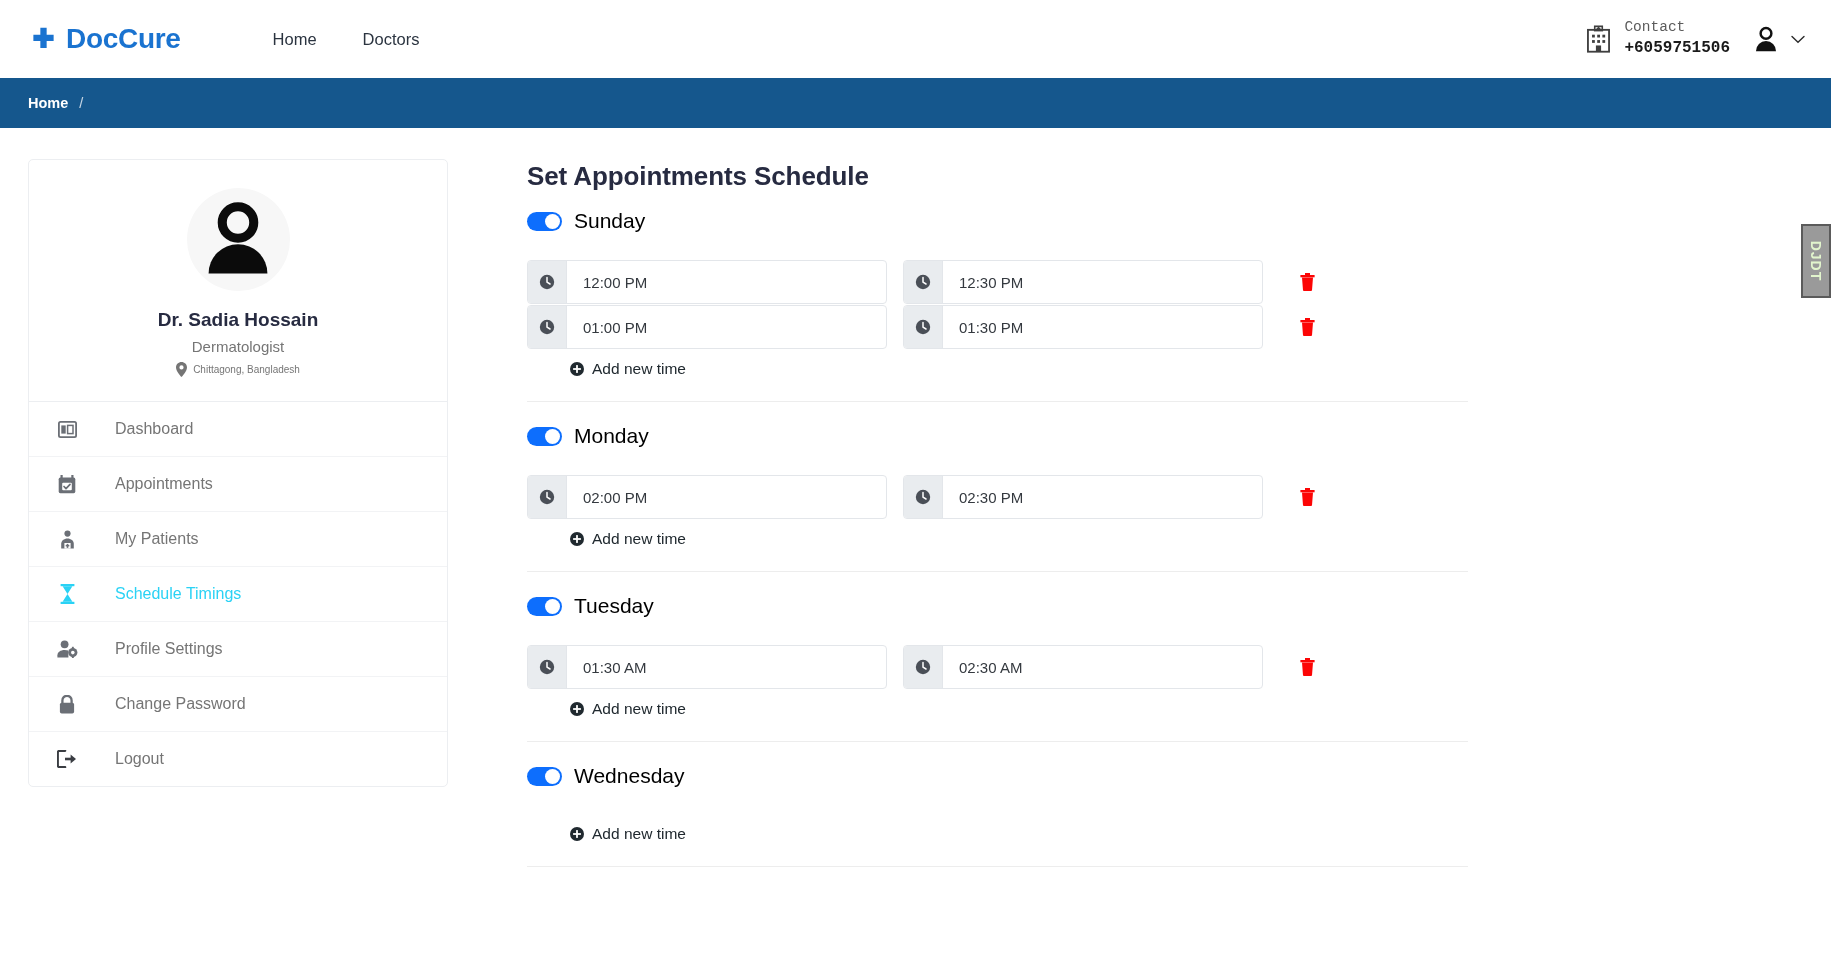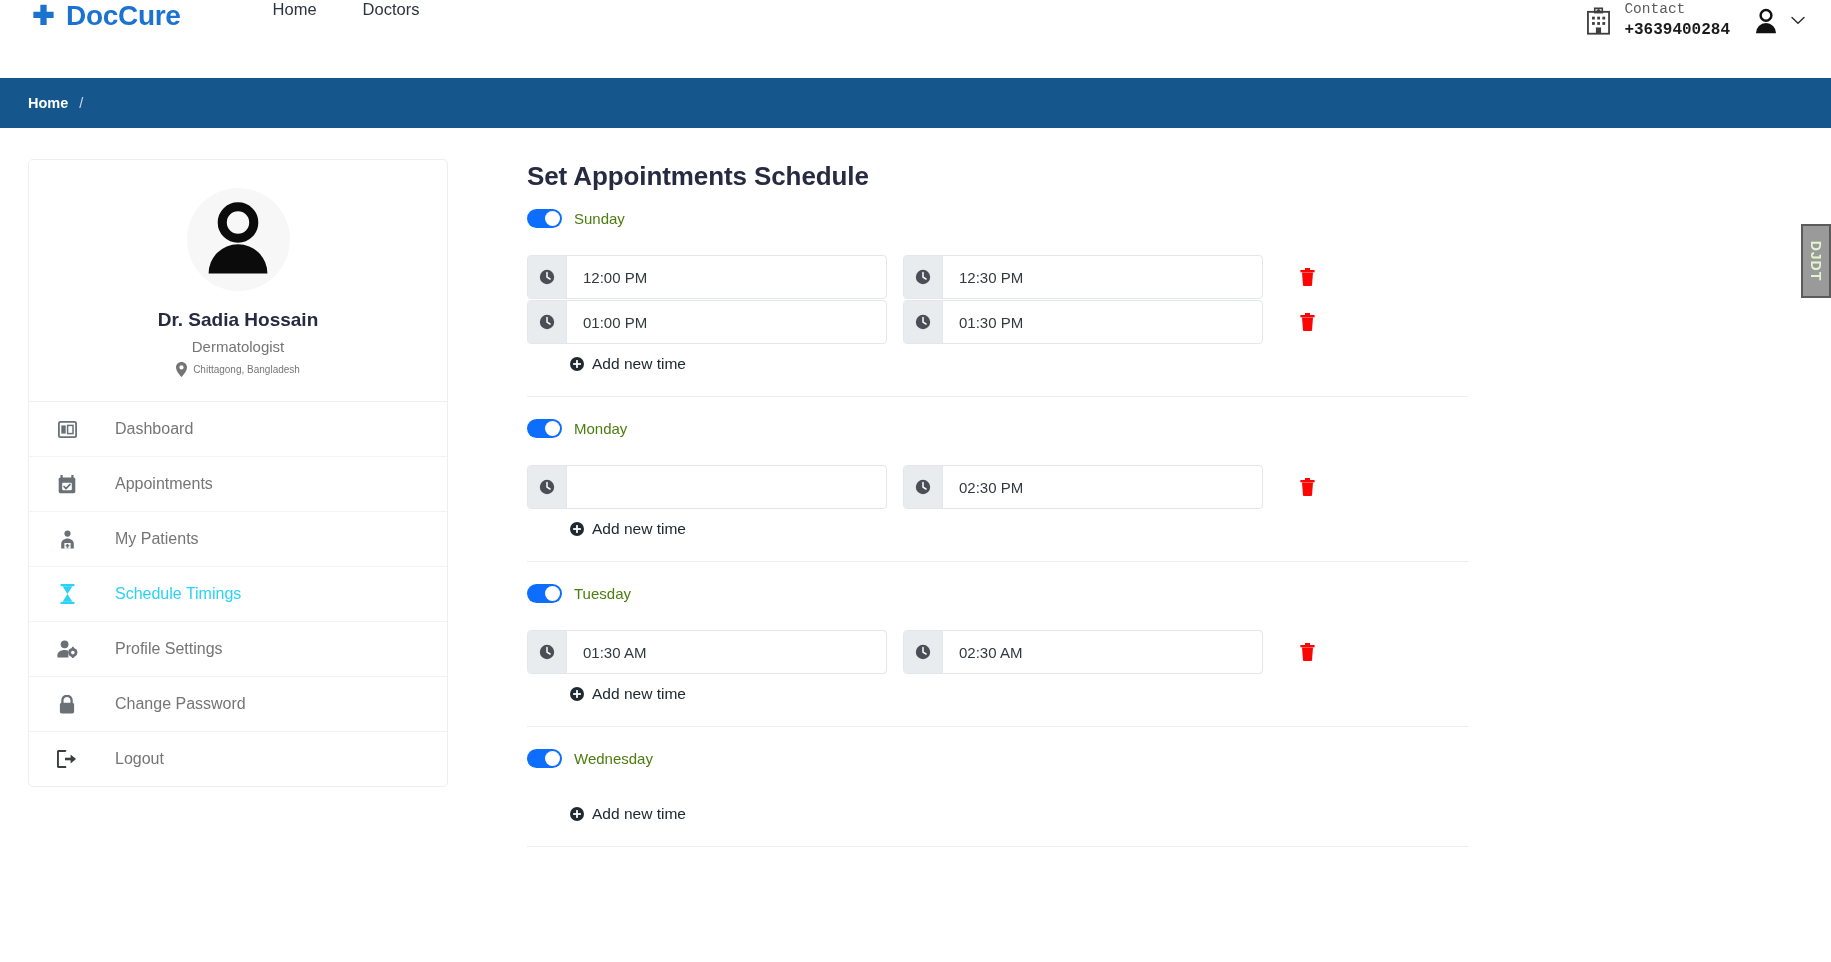--- a/index.html
+++ b/index.html
@@ -10,21 +10,21 @@
     background: #ffffff;
     font-family: "Liberation Sans", sans-serif;
     color: #272b41;
   }
 
   
   .header {
     height: 78px;
     background: #ffffff;
     display: flex;
-    align-items: flex-start;
+    align-items: center;
     padding: 0 26px 0 30px;
     position: relative;
   }
   .logo-wrap {
     display: flex;
     align-items: center;
     gap: 9px;
     text-decoration: none;
   }
   .logo-cross { width: 27px; height: 27px; display: block; }
@@ -192,21 +192,21 @@
     flex: 0 0 auto;
   }
   .toggle::after {
     content: "";
     position: absolute;
     width: 15px; height: 15px;
     border-radius: 50%;
     background: #ffffff;
     top: 2px; right: 2px;
   }
-  .day-label { font-size: 15px; color: #4d7c0f; }
+  .day-label { font-size: 21px; color: #000000; }
 
   .slot-row {
     display: flex;
     align-items: center;
     gap: 16px;
     margin-bottom: 1px;
   }
   .time-field {
     width: 360px;
     height: 44px;
@@ -319,21 +319,21 @@
         <rect x="5" y="9" width="2.6" height="2.6" fill="#3f3f3f"></rect>
         <rect x="9.8" y="9" width="2.6" height="2.6" fill="#3f3f3f"></rect>
         <rect x="14.6" y="9" width="2.6" height="2.6" fill="#3f3f3f"></rect>
         <rect x="5" y="14" width="2.6" height="2.6" fill="#3f3f3f"></rect>
         <rect x="9.8" y="14" width="2.6" height="2.6" fill="#3f3f3f"></rect>
         <rect x="14.6" y="14" width="2.6" height="2.6" fill="#3f3f3f"></rect>
         <rect x="8.6" y="19" width="4.8" height="5.8" fill="#3f3f3f"></rect>
       </svg>
       <div class="contact-lines">
         <div class="contact-label">Contact</div>
-        <div class="contact-number">+3639400284</div>
+        <div class="contact-number">+6059751506</div>
       </div>
     </div>
 
     <div class="user-menu">
       <svg class="avatar-icon" viewBox="0 0 24 24">
         <circle cx="12" cy="7.2" r="4.6" fill="none" stroke="#111" stroke-width="2.1"></circle>
         <path d="M3.4 22.4a8.6 8.6 0 0 1 17.2 0z" fill="#111"></path>
       </svg>
       <svg class="chev" viewBox="0 0 14 9">
         <path d="M1 1.5 7 7.2l6-5.7" fill="none" stroke="#2b2b2b" stroke-width="1.4" stroke-linecap="round"></path>
@@ -542,20 +542,21 @@
       </div>
 
       <div class="slot-row">
         <div class="time-field">
           <span class="time-addon">
             <svg class="clock-ico" viewBox="0 0 16 16">
               <circle cx="8" cy="8" r="7.2" fill="#4a4f57"></circle>
               <path d="M8 3.6v4.6l3 1.8" fill="none" stroke="#ffffff" stroke-width="1.5" stroke-linecap="round"></path>
             </svg>
           </span>
+          <input class="time-val" type="text" readonly="" value="02:00 PM" style="">
         </div>
         <div class="time-field">
           <span class="time-addon">
             <svg class="clock-ico" viewBox="0 0 16 16">
               <circle cx="8" cy="8" r="7.2" fill="#4a4f57"></circle>
               <path d="M8 3.6v4.6l3 1.8" fill="none" stroke="#ffffff" stroke-width="1.5" stroke-linecap="round"></path>
             </svg>
           </span>
           <input class="time-val" type="text" readonly="" value="02:30 PM" style="">
         </div>

